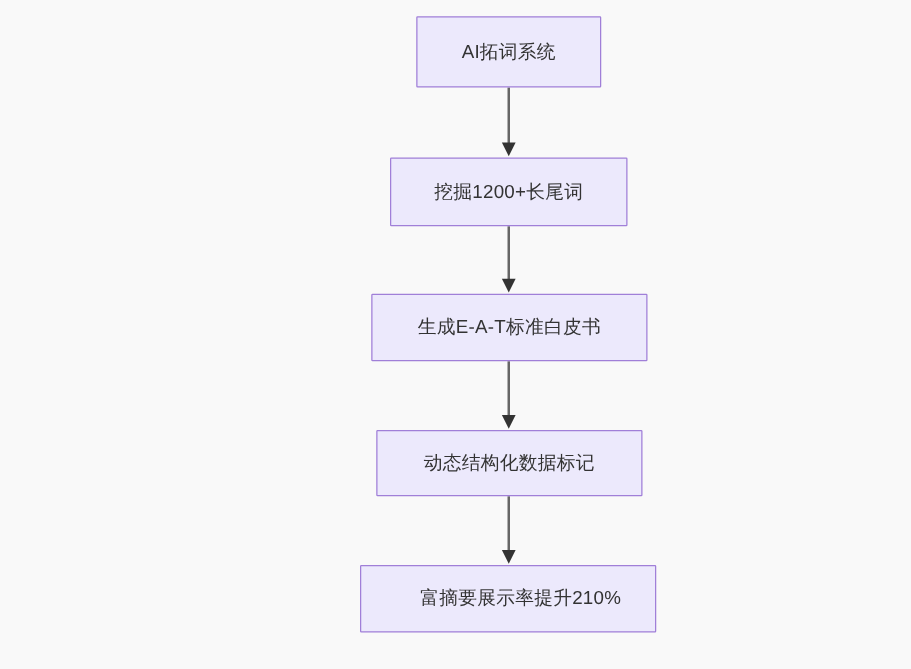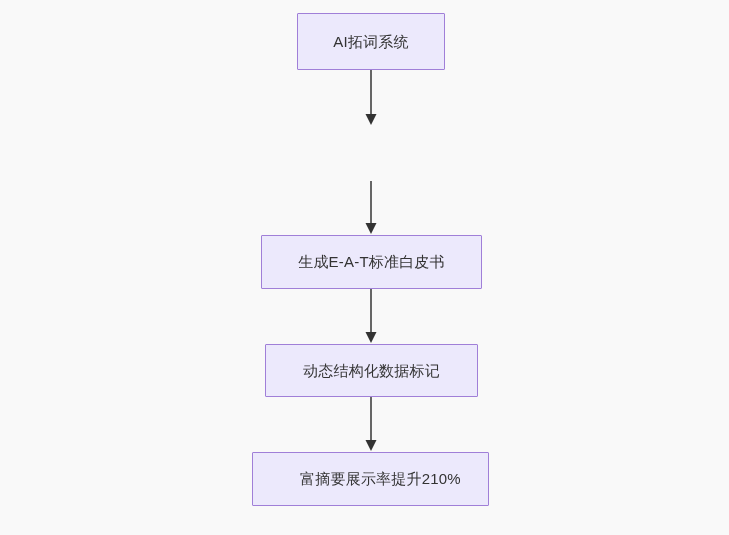--- a/index.html
+++ b/index.html
@@ -11,20 +11,21 @@
     height: 535px;
     background: #f9f9f9;
     font-family: "Liberation Sans", "DejaVu Sans", sans-serif;
     overflow: hidden;
   }
   #flowchart-canvas {
     position: relative;
     width: 617px;
     height: 535px;
     background: #f9f9f9;
+    margin-left: 36px;
   }
   .flow-node {
     position: absolute;
     box-sizing: border-box;
     background: #ece9fc;
     border: 1.5px solid #a07fd8;
     border-radius: 1px;
     display: flex;
     align-items: center;
     justify-content: center;
@@ -85,20 +86,23 @@
 
   <svg id="edge-3" class="flow-edge" viewBox="0 0 16 55" width="16" height="55" aria-hidden="true">
     <line class="edge-line" x1="8" y1="0" x2="8" y2="45"></line>
     <polygon class="edge-head" points="8,54 2.5,43 13.5,43"></polygon>
   </svg>
 
   <div id="node-0" class="flow-node">
     <span class="flow-node-label">AI拓词系统</span>
   </div>
 
+  <div id="node-1" class="flow-node">
+    <span class="flow-node-label">挖掘1200+长尾词</span>
+  </div>
 
   <div id="node-3" class="flow-node">
     <span class="flow-node-label">动态结构化数据标记</span>
   </div>
 
   <div id="node-2" class="flow-node">
     <span class="flow-node-label">生成E-A-T标准白皮书</span>
   </div>
 
   <div id="node-4" class="flow-node">

